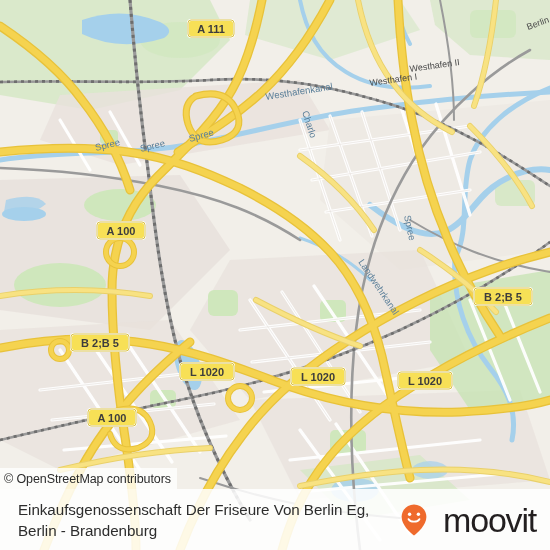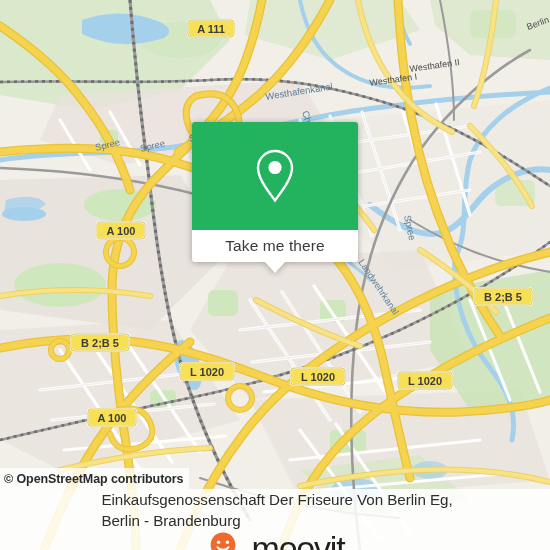--- a/index.html
+++ b/index.html
@@ -36,21 +36,20 @@
     top: 468px;
     height: 21px;
     padding: 0 6px 0 4px;
     display: flex;
     align-items: center;
     background: rgba(255,255,255,0.78);
     font-size: 12.5px;
     color: #2b2b2b;
     letter-spacing: -0.1px;
     white-space: nowrap;
-    font-weight: bold;
   }
 
   
   #popup {
     position: absolute;
     left: 192px;
     top: 122px;
     width: 166px;
     filter: drop-shadow(0 1px 3px rgba(0,0,0,0.30));
   }
@@ -99,21 +98,20 @@
     left: 0;
     top: 489px;
     width: 550px;
     height: 61px;
     background: rgba(255,255,255,0.86);
     display: flex;
     align-items: center;
     justify-content: space-between;
     padding: 0 14px 0 18px;
     box-sizing: border-box;
-    flex-direction: column;
   }
   #footer-text {
     font-size: 15.2px;
     line-height: 21px;
     color: #2d2d2d;
     letter-spacing: -0.05px;
   }
   #footer-text .line2 { display: block; }
   #brand {
     display: flex;
@@ -355,32 +353,20 @@
         <rect x="398" y="372" width="54" height="17" rx="3" fill="none" stroke="#d8c14a" stroke-width="1"></rect>
         <text class="shtx" x="425" y="385" text-anchor="middle">L 1020</text>
       </g>
     </svg>
   </div>
 
   <div id="attribution">
     <span>© OpenStreetMap contributors</span>
   </div>
 
-  <div id="popup">
-    <div id="popup-green">
-      <svg id="popup-pin-icon" viewBox="0 0 46 56">
-        <path d="M23 3 C13.6 3 6 10.6 6 20 C6 31 17 44 23 52.5 C29 44 40 31 40 20 C40 10.6 32.4 3 23 3 Z" fill="none" stroke="#ffffff" stroke-width="2.4"></path>
-        <circle cx="23" cy="19.5" r="6.6" fill="#ffffff"></circle>
-      </svg>
-    </div>
-    <div id="popup-white">
-      <span id="popup-label">Take me there</span>
-      <div id="popup-tail"></div>
-    </div>
-  </div>
 
   <div id="footer">
     <div id="footer-text">
       <span class="line1">Einkaufsgenossenschaft Der Friseure Von Berlin Eg,</span>
       <span class="line2">Berlin - Brandenburg</span>
     </div>
     <div id="brand">
       <svg id="brand-pin-icon" viewBox="0 0 26 32">
         <path d="M13 0.6 C6.1 0.6 0.6 6.1 0.6 13 C0.6 21 9.2 28.6 13 31.6 C16.8 28.6 25.4 21 25.4 13 C25.4 6.1 19.9 0.6 13 0.6 Z" fill="#ef6a2c"></path>
         <circle cx="8.6" cy="10.2" r="1.7" fill="#ffffff"></circle>

